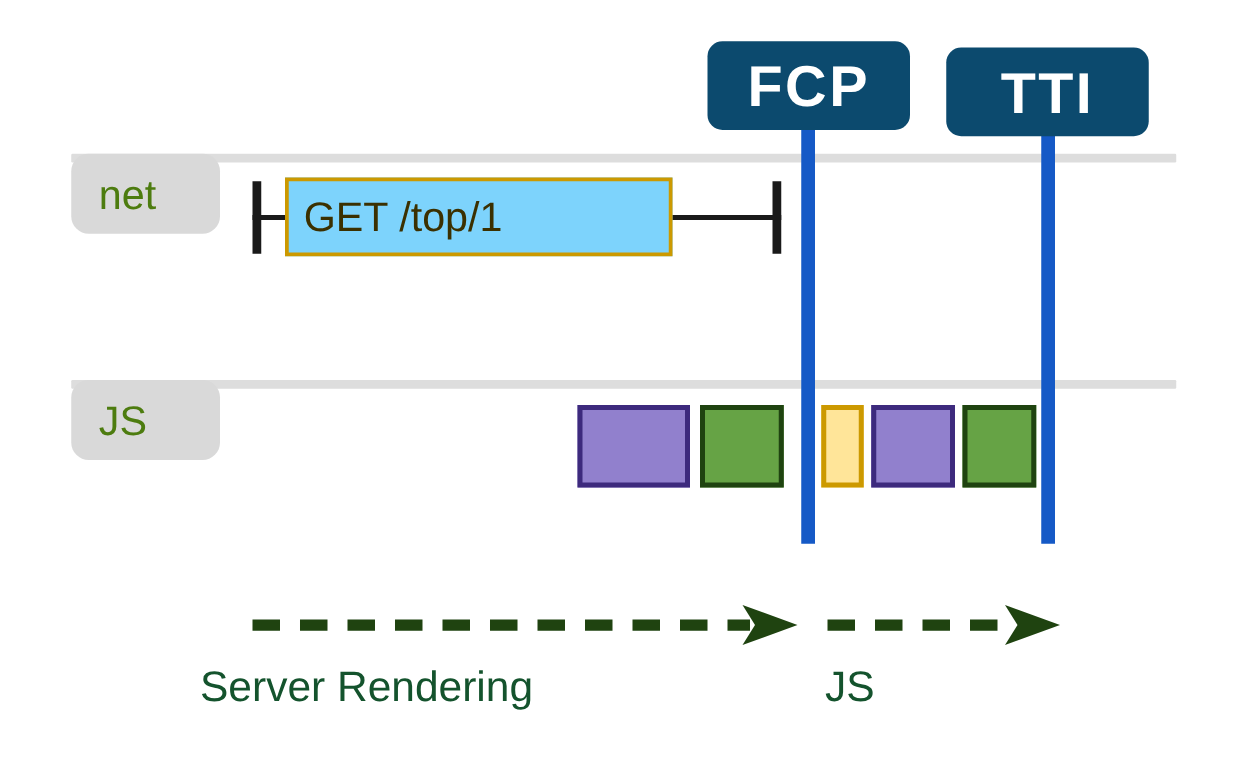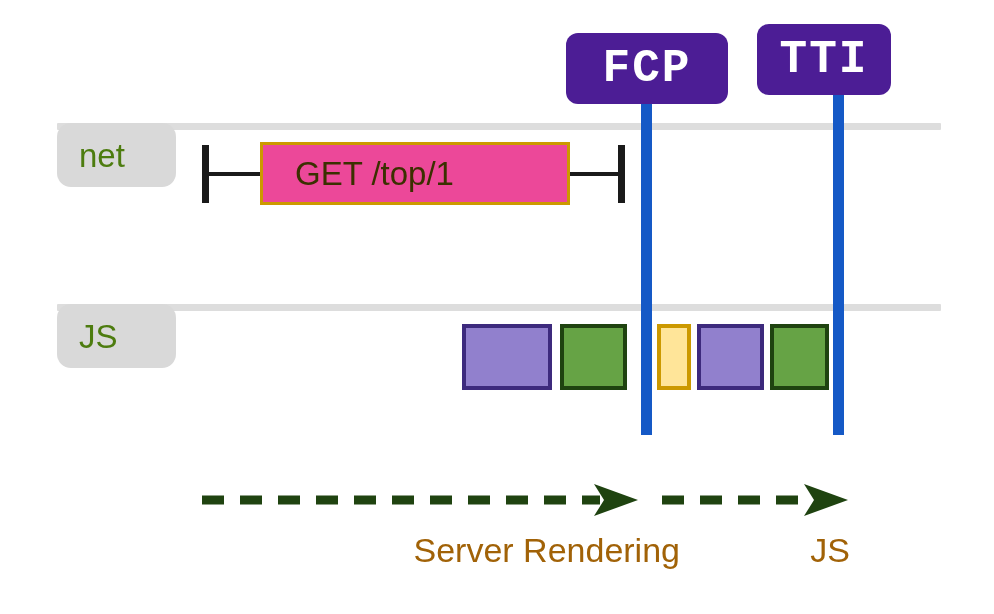--- a/index.html
+++ b/index.html
@@ -45,30 +45,29 @@
     height: 4px;
     background: #1a1a1a;
   }
   .net-cap {
     position: absolute;
     width: 7px;
     background: #1a1a1a;
   }
   .net-bar {
     position: absolute;
-    background: #ec4899;
+    background: #7dd3fc;
     border: 3px solid #cc9900;
     box-sizing: border-box;
     display: flex;
     align-items: center;
     color: #3b3000;
     font-size: 33px;
     line-height: 1;
-    padding-left: 32px;
-    margin-left: 32px;
+    padding-left: 12px;
   }
 
   
   .js-block {
     position: absolute;
     box-sizing: border-box;
     border-width: 4px;
     border-style: solid;
   }
   .js-block.purple { background: #9180cd; border-color: #3d2a7d; }
@@ -76,41 +75,41 @@
   .js-block.yellow { background: #ffe599; border-color: #cc9900; }
 
   
   .marker-line {
     position: absolute;
     width: 11px;
     background: #1559c6;
   }
   .marker-badge {
     position: absolute;
-    background: #4c1d95;
+    background: #0c4a6e;
     border-radius: 12px;
     display: flex;
     align-items: center;
     justify-content: center;
     color: #ffffff;
-    font-family: Liberation Mono, monospace;
+    font-family: Liberation Sans, sans-serif;
     font-weight: bold;
     font-size: 46px;
     letter-spacing: 2px;
     line-height: 1;
   }
 
   
   .phase-arrow { position: absolute; }
   .phase-caption {
     position: absolute;
-    color: #a16207;
+    color: #14532d;
     font-size: 34px;
     line-height: 1;
-    text-align: right;
+    text-align: left;
     white-space: nowrap;
   }
 </style>
 </head>
 <body>
 
 <div id="stage">
 
   <div class="lane-line" style="left:57px; top:123px; width:884px;"></div>
   <div class="lane-badge" style="left:57px; top:123px; width:119px; height:64px;">
@@ -134,21 +133,21 @@
   <div class="js-block yellow" style="left:657px; top:324px; width:34px; height:66px;"></div>
   <div class="js-block purple" style="left:697px; top:324px; width:67px; height:66px;"></div>
   <div class="js-block green" style="left:770px; top:324px; width:59px; height:66px;"></div>
 
   <div class="marker-line" style="left:641px; top:95px; height:340px;"></div>
   <div class="marker-badge" style="left:566px; top:33px; width:162px; height:71px;">
     <span>FCP</span>
   </div>
 
   <div class="marker-line" style="left:833px; top:95px; height:340px;"></div>
-  <div class="marker-badge" style="left:757px; top:24px; width:134px; height:71px;">
+  <div class="marker-badge" style="left:757px; top:38px; width:162px; height:71px;">
     <span>TTI</span>
   </div>
 
   <div class="phase-arrow" style="left:200px; top:480px; width:440px; height:40px;">
     <svg width="440" height="40" viewBox="0 0 440 40" aria-hidden="true">
       <line x1="2" y1="20" x2="400" y2="20" stroke="#1f4310" stroke-width="9" stroke-dasharray="22 16"></line>
       <polygon points="394,4 438,20 394,36 404,20" fill="#1f4310"></polygon>
     </svg>
   </div>
   <div class="phase-arrow" style="left:660px; top:480px; width:190px; height:40px;">

